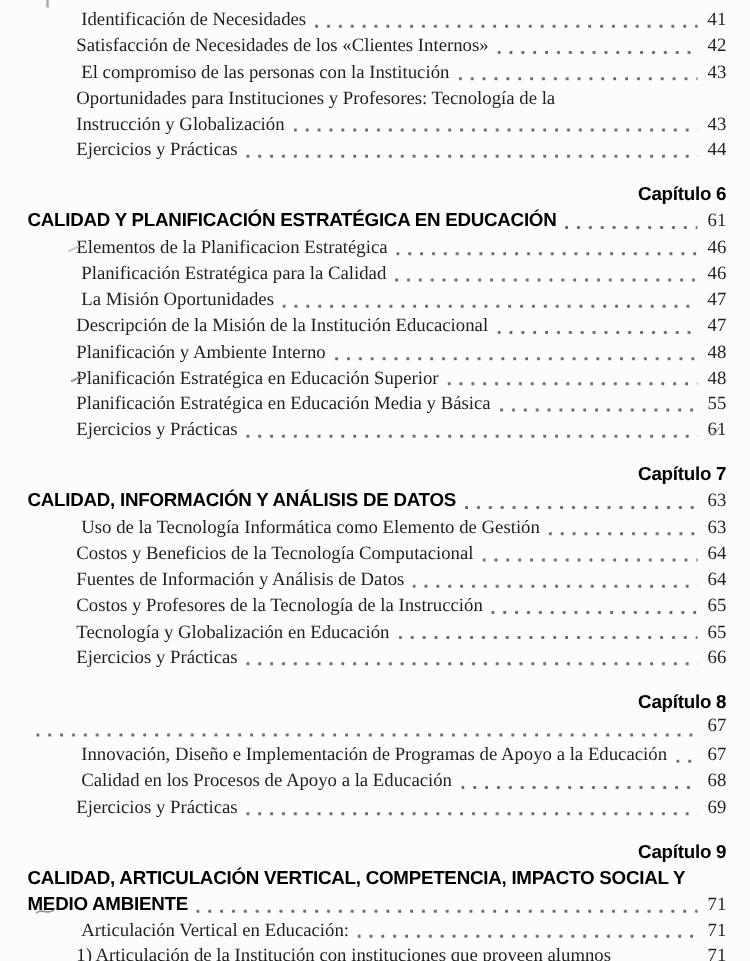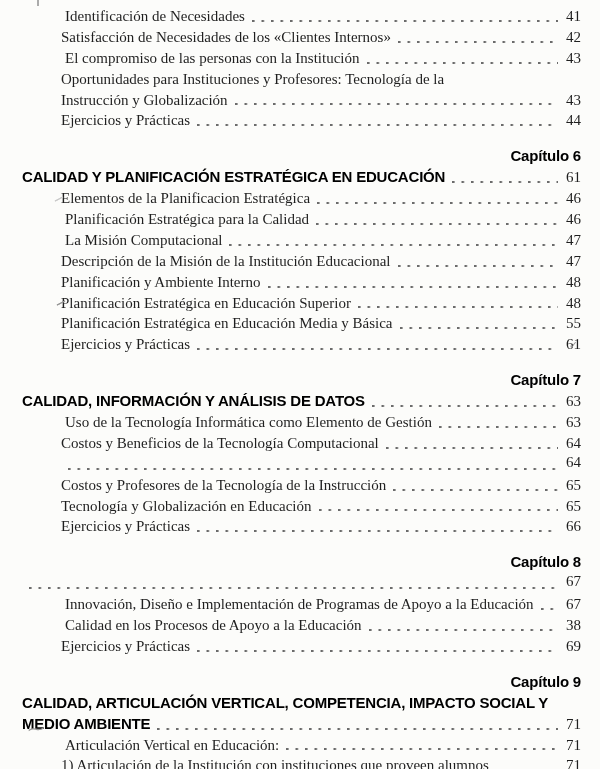--- a/index.html
+++ b/index.html
@@ -107,21 +107,21 @@
         <span class="txt">Elementos de la Planificacion Estratégica</span>
         <span class="leader"></span>
         <span class="pg">46</span>
       </div>
       <div class="row entry i1">
         <span class="txt">Planificación Estratégica para la Calidad</span>
         <span class="leader"></span>
         <span class="pg">46</span>
       </div>
       <div class="row entry i1">
-        <span class="txt">La Misión Computacional</span>
+        <span class="txt">La Misión Oportunidades</span>
         <span class="leader"></span>
         <span class="pg">47</span>
       </div>
       <div class="row entry i2">
         <span class="txt">Descripción de la Misión de la Institución Educacional</span>
         <span class="leader"></span>
         <span class="pg">47</span>
       </div>
       <div class="row entry i2">
         <span class="txt">Planificación y Ambiente Interno</span>
@@ -157,20 +157,21 @@
         <span class="txt">Uso de la Tecnología Informática como Elemento de Gestión</span>
         <span class="leader"></span>
         <span class="pg">63</span>
       </div>
       <div class="row entry i2">
         <span class="txt">Costos y Beneficios de la Tecnología Computacional</span>
         <span class="leader"></span>
         <span class="pg">64</span>
       </div>
       <div class="row entry i2">
+        <span class="txt">Fuentes de Información y Análisis de Datos</span>
         <span class="leader"></span>
         <span class="pg">64</span>
       </div>
       <div class="row entry i2">
         <span class="txt">Costos y Profesores de la Tecnología de la Instrucción</span>
         <span class="leader"></span>
         <span class="pg">65</span>
       </div>
       <div class="row entry i2">
         <span class="txt">Tecnología y Globalización en Educación</span>
@@ -190,21 +191,21 @@
         <span class="pg">67</span>
       </div>
       <div class="row entry i1">
         <span class="txt">Innovación, Diseño e Implementación de Programas de Apoyo a la Educación</span>
         <span class="leader"></span>
         <span class="pg">67</span>
       </div>
       <div class="row entry i1">
         <span class="txt">Calidad en los Procesos de Apoyo a la Educación</span>
         <span class="leader"></span>
-        <span class="pg">38</span>
+        <span class="pg">68</span>
       </div>
       <div class="row entry i2">
         <span class="txt">Ejercicios y Prácticas</span>
         <span class="leader"></span>
         <span class="pg">69</span>
       </div>
       <div class="row chapter i0">
         <span class="txt">Capítulo 9</span>
       </div>
       <div class="row title i0">

